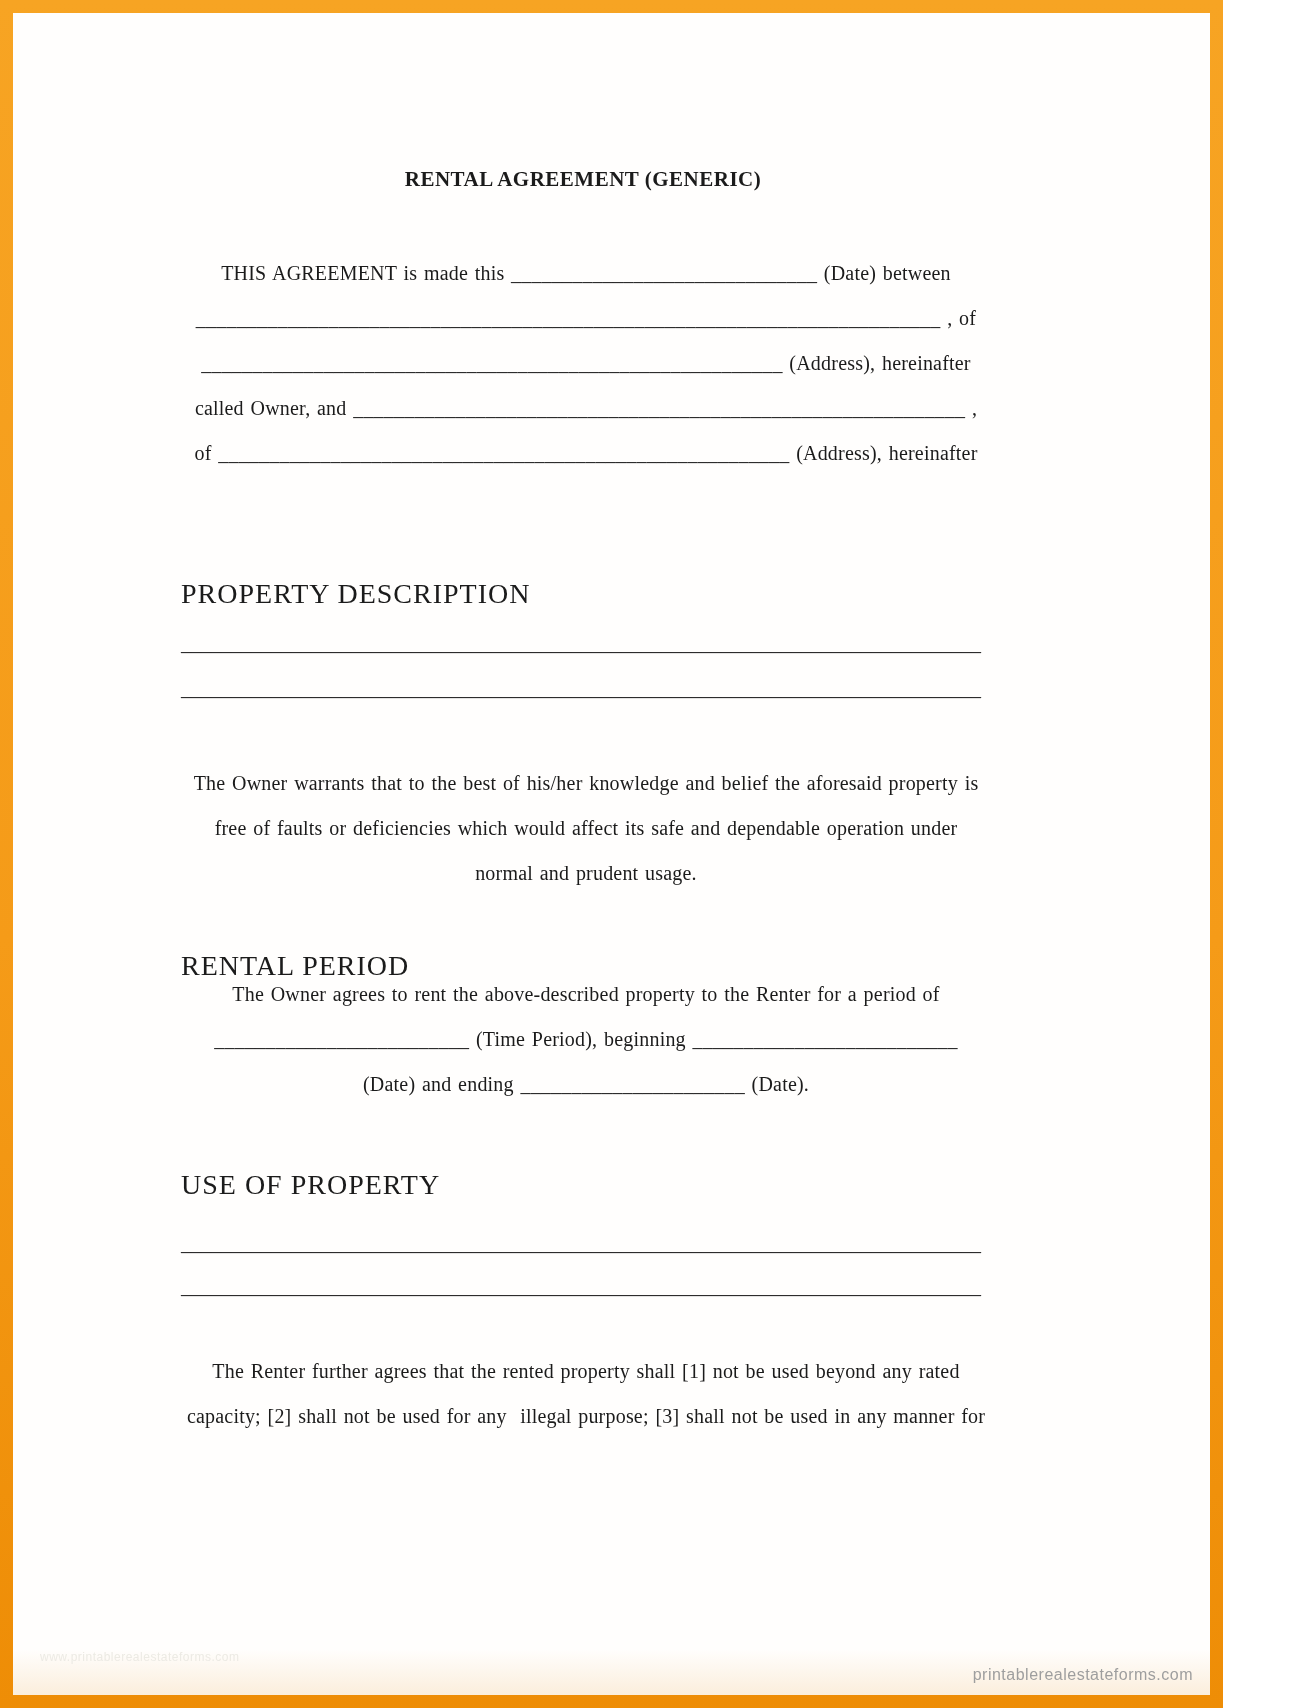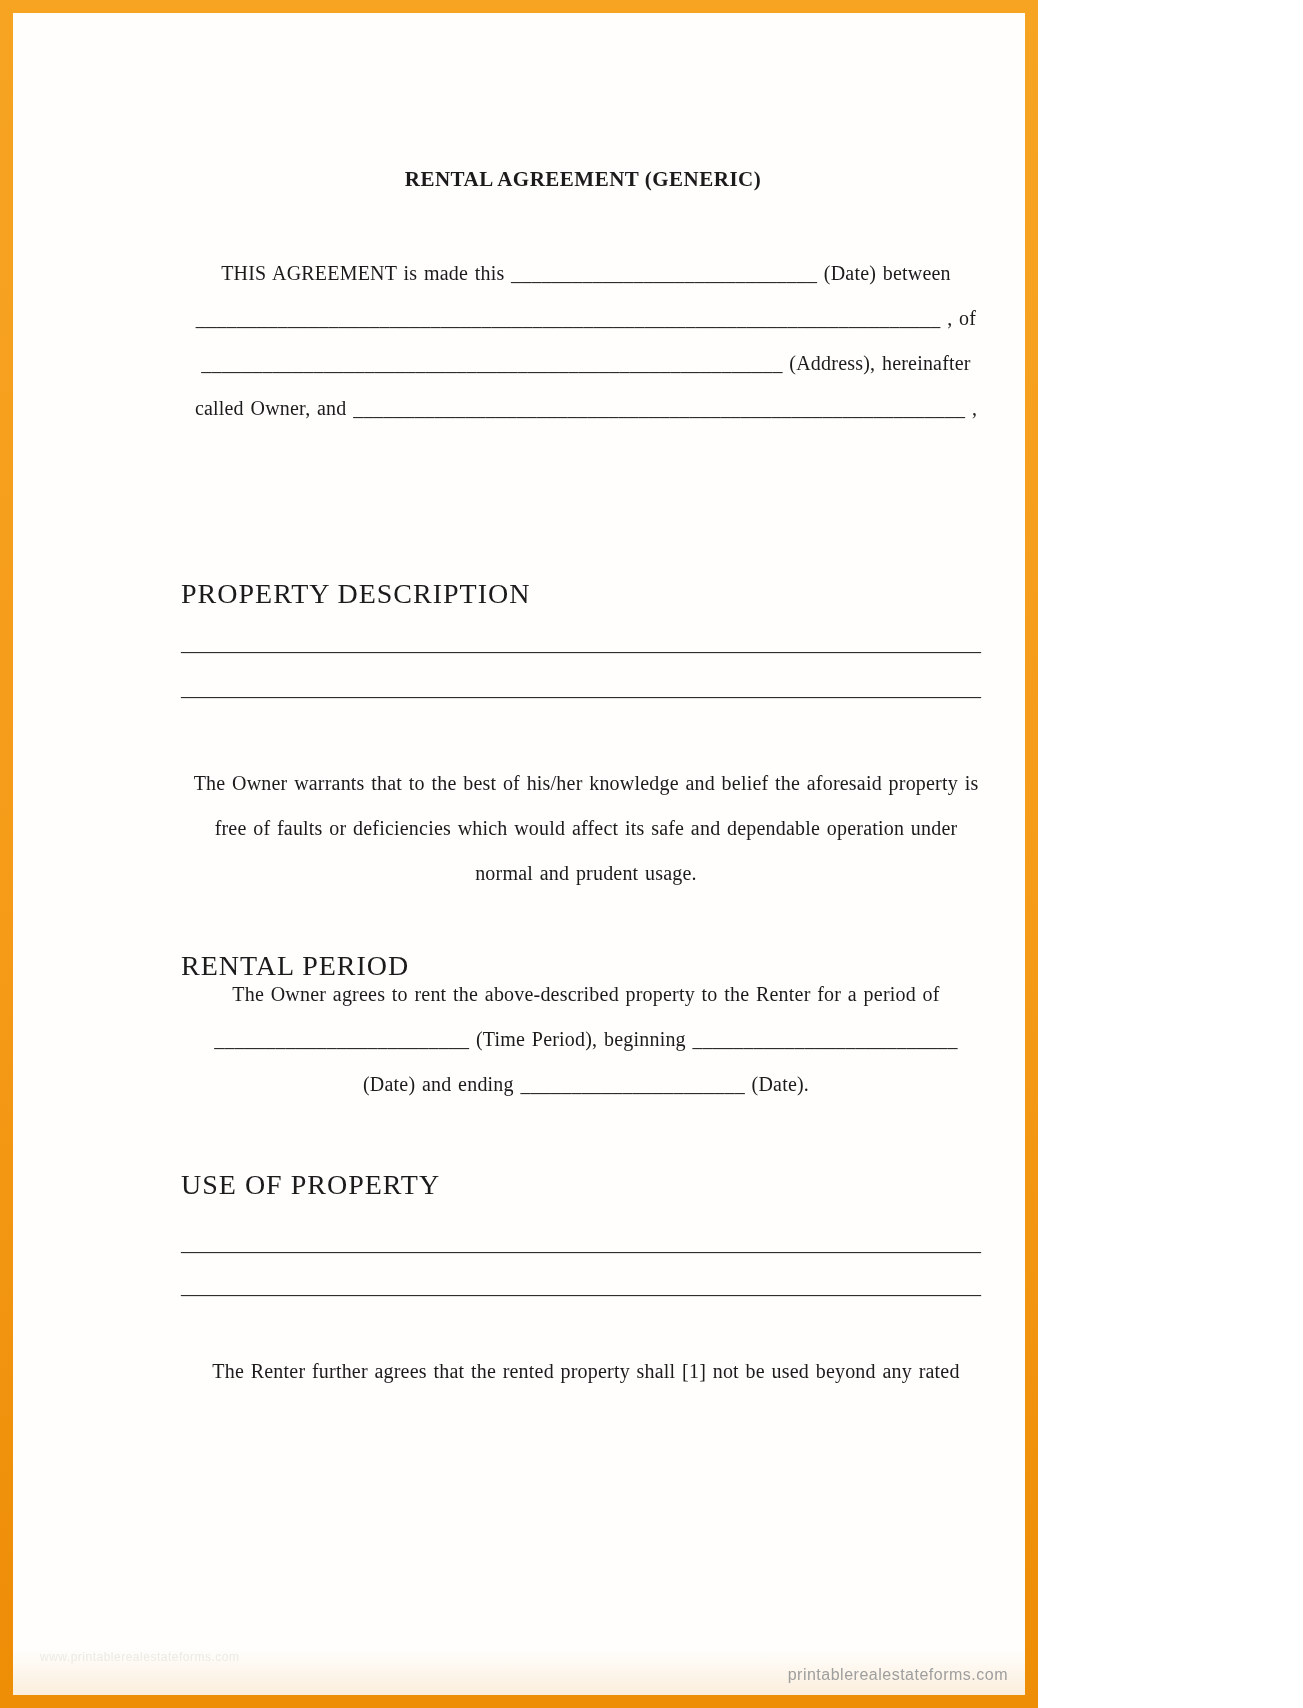--- a/index.html
+++ b/index.html
@@ -1,19 +1,19 @@
 <!DOCTYPE html>
 <html style="--border: #f59b18; --border_light: #f7a423; --border_dark: #ee8d06; --text: #1b1b1b; --watermark_left: #eceae4; --watermark_right: #9e9e9e;"><head>
 <meta charset="utf-8">
 <style>
   html, body { margin: 0; padding: 0; background: #ffffff; }
 
   .frame {
     position: relative;
-    width: 1038px;
+    width: 1223px;
     height: 1708px;
     background: linear-gradient(180deg, var(--border_light, #f7a423) 0%, var(--border, #f59b18) 55%, var(--border_dark, #ee8d06) 100%);
     overflow: hidden;
     font-family: "Liberation Serif", "DejaVu Serif", serif;
     color: var(--text, #1b1b1b);
   }
 
   .sheet {
     position: absolute;
     left: 13px; top: 13px; right: 13px; bottom: 13px;
@@ -100,20 +100,21 @@
   <div class="sheet"></div>
   <div class="bottom-fade"></div>
 
   <h1 class="title">RENTAL AGREEMENT (GENERIC)</h1>
 
   <div class="block" style="top:251px">
     <div class="line">THIS AGREEMENT is made this ______________________________ (Date) between</div>
     <div class="line">_________________________________________________________________________ , of</div>
     <div class="line">_________________________________________________________ (Address), hereinafter</div>
     <div class="line">called Owner, and ____________________________________________________________ ,</div>
+    <div class="line">of ________________________________________________________ (Address), hereinafter</div>
   </div>
 
   <div class="heading" style="top:571px">PROPERTY DESCRIPTION</div>
   <div class="blank-line" style="top:621px">________________________________________________________________________________</div>
   <div class="blank-line" style="top:666px">________________________________________________________________________________</div>
 
   <div class="block" style="top:761px">
     <div class="line">The Owner warrants that to the best of his/her knowledge and belief the aforesaid property is</div>
     <div class="line">free of faults or deficiencies which would affect its safe and dependable operation under</div>
     <div class="line">normal and prudent usage.</div>
@@ -125,17 +126,18 @@
     <div class="line">_________________________ (Time Period), beginning __________________________</div>
     <div class="line">(Date) and ending ______________________ (Date).</div>
   </div>
 
   <div class="heading" style="top:1162px">USE OF PROPERTY</div>
   <div class="blank-line" style="top:1221px">________________________________________________________________________________</div>
   <div class="blank-line" style="top:1264px">________________________________________________________________________________</div>
 
   <div class="block" style="top:1349px">
     <div class="line">The Renter further agrees that the rented property shall [1] not be used beyond any rated</div>
+    <div class="line">capacity; [2] shall not be used for any  illegal purpose; [3] shall not be used in any manner for</div>
   </div>
 
   <div class="watermark-left">www.printablerealestateforms.com</div>
   <div class="watermark-right">printablerealestateforms.com</div>
 </div>
 
 </body></html>

